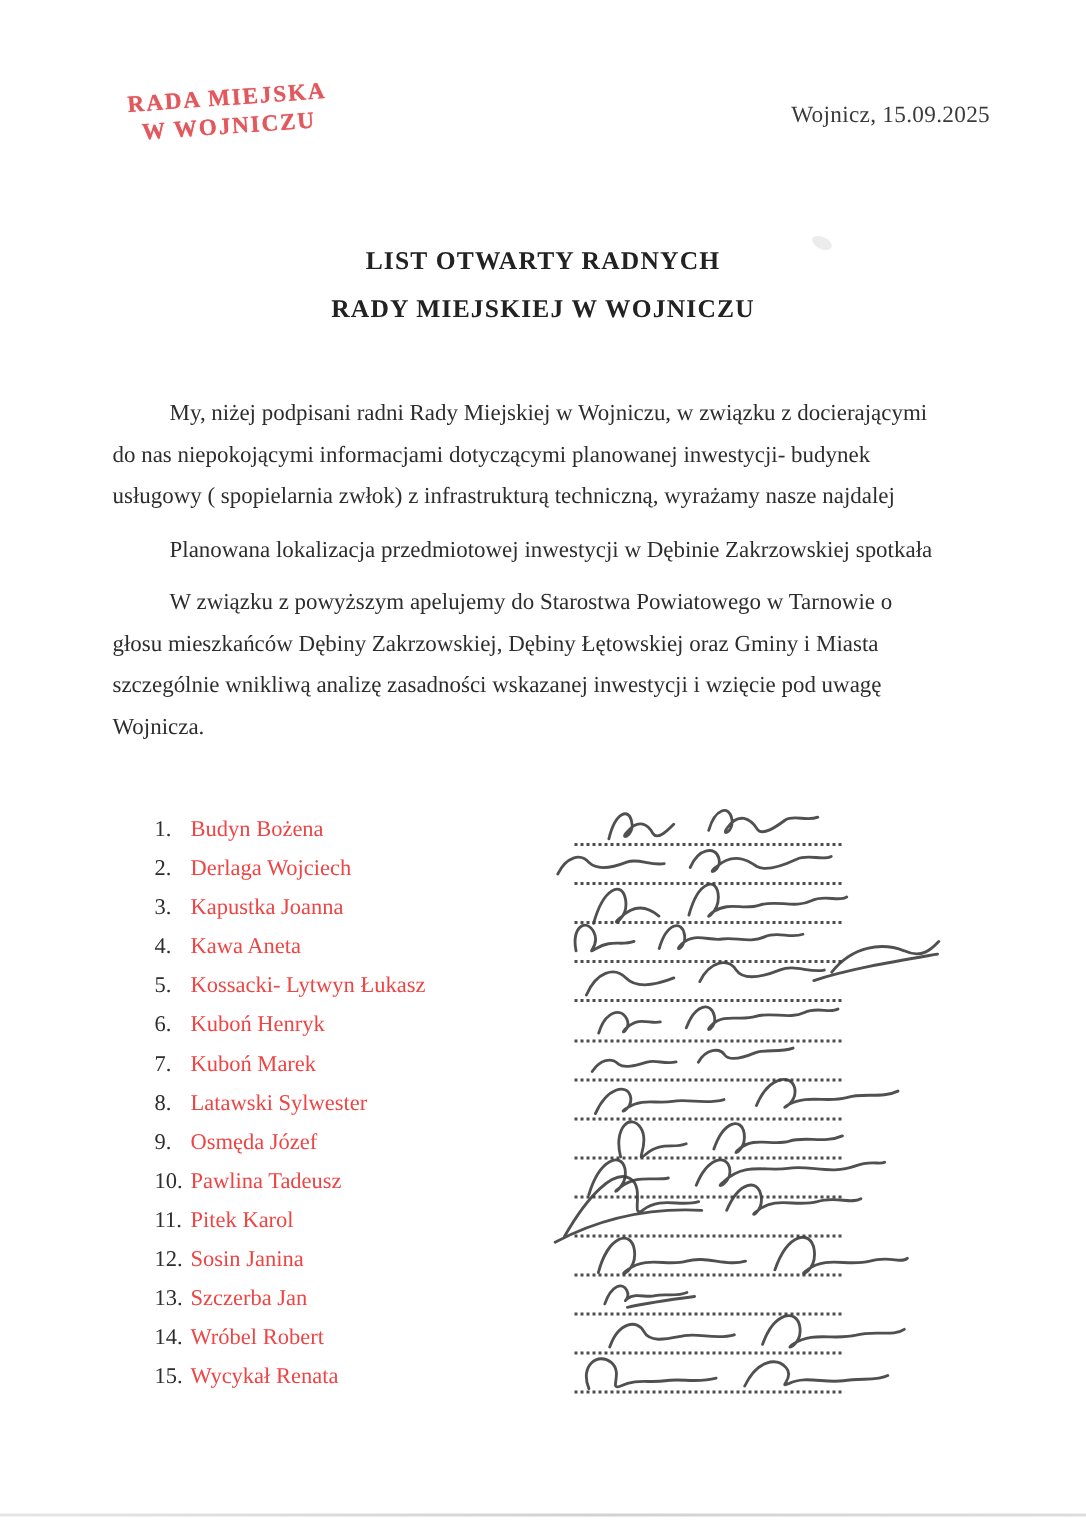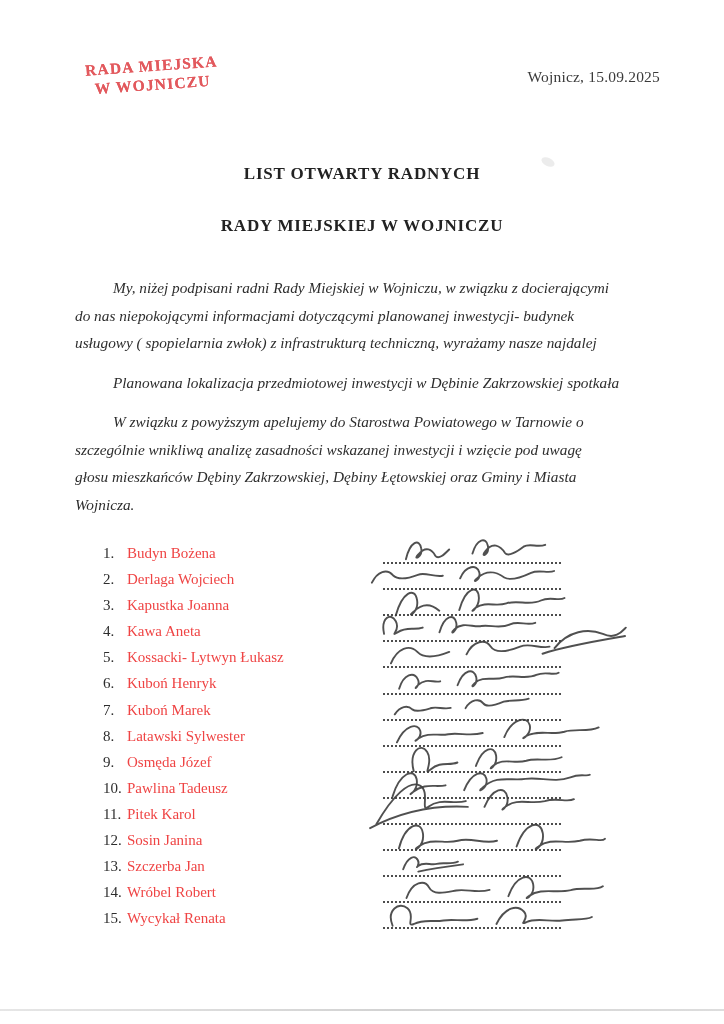--- a/index.html
+++ b/index.html
@@ -24,27 +24,27 @@
   .stamp .s1{font-size:15.5px;letter-spacing:1.2px;line-height:19px;}
   .stamp .s2{font-size:15.5px;letter-spacing:1.2px;line-height:19px;}
   
   .date{
     position:absolute;top:68px;right:64px;
     font-size:15.5px;color:#3a3a3a;letter-spacing:.2px;text-align:center;
   }
   
   .title{position:absolute;left:0;top:164px;width:100%;text-align:center;color:#222;}
   .title .t{font-size:17px;font-weight:bold;letter-spacing:.8px;}
-  .title .t + .t{margin-top:32px;}
+  .title .t + .t{margin-top:12px;}
   
   .smudge{position:absolute;left:541px;top:158px;width:14px;height:8px;
     background:#c9c9c9;opacity:.35;border-radius:50%;transform:rotate(25deg);}
   
   .body{position:absolute;left:75px;top:262px;width:592px;}
-  .para{margin:12px 0 8px 0;font-style:italic;}
+  .para{margin:0 0 8px 0;}
   .ln{display:block;white-space:nowrap;font-size:15.3px;line-height:27.5px;color:#2d2d2d;}
   .ln.indent{text-indent:38px;}
   
   .signers{position:absolute;left:0;top:541px;width:724px;}
   .srow{position:relative;height:26.1px;}
   .num{position:absolute;left:103px;top:0;font-size:15px;line-height:24px;color:#2d2d2d;}
   .nm{position:absolute;left:127px;top:0;font-size:15px;line-height:24px;color:#ef4444;}
   .dots{position:absolute;left:383px;bottom:3px;width:178px;border-bottom:2px dotted #4d4d4d;}
   .sig{position:absolute;overflow:visible;pointer-events:none;}
   .sig path{fill:none;stroke:#3e3e3e;stroke-width:1.9;stroke-linecap:round;stroke-linejoin:round;
@@ -76,22 +76,22 @@
     <p class="para">
       <span class="ln indent">My, niżej podpisani radni Rady Miejskiej w Wojniczu, w związku z docierającymi</span>
       <span class="ln">do nas niepokojącymi informacjami dotyczącymi planowanej inwestycji- budynek</span>
       <span class="ln">usługowy ( spopielarnia zwłok) z infrastrukturą techniczną, wyrażamy nasze najdalej</span>
     </p>
     <p class="para">
       <span class="ln indent">Planowana lokalizacja przedmiotowej inwestycji w Dębinie Zakrzowskiej spotkała</span>
     </p>
     <p class="para">
       <span class="ln indent">W związku z powyższym apelujemy do Starostwa Powiatowego w Tarnowie o</span>
+      <span class="ln">głosu mieszkańców Dębiny Zakrzowskiej, Dębiny Łętowskiej oraz Gminy i Miasta</span>
       <span class="ln">szczególnie wnikliwą analizę zasadności wskazanej inwestycji i wzięcie pod uwagę</span>
-      <span class="ln">głosu mieszkańców Dębiny Zakrzowskiej, Dębiny Łętowskiej oraz Gminy i Miasta</span>
       <span class="ln">Wojnicza.</span>
     </p>
   </div>
 
   <div class="signers">
 
     <div class="srow">
       <span class="num">1.</span>
       <span class="nm">Budyn Bożena</span>
       <span class="dots"></span>

